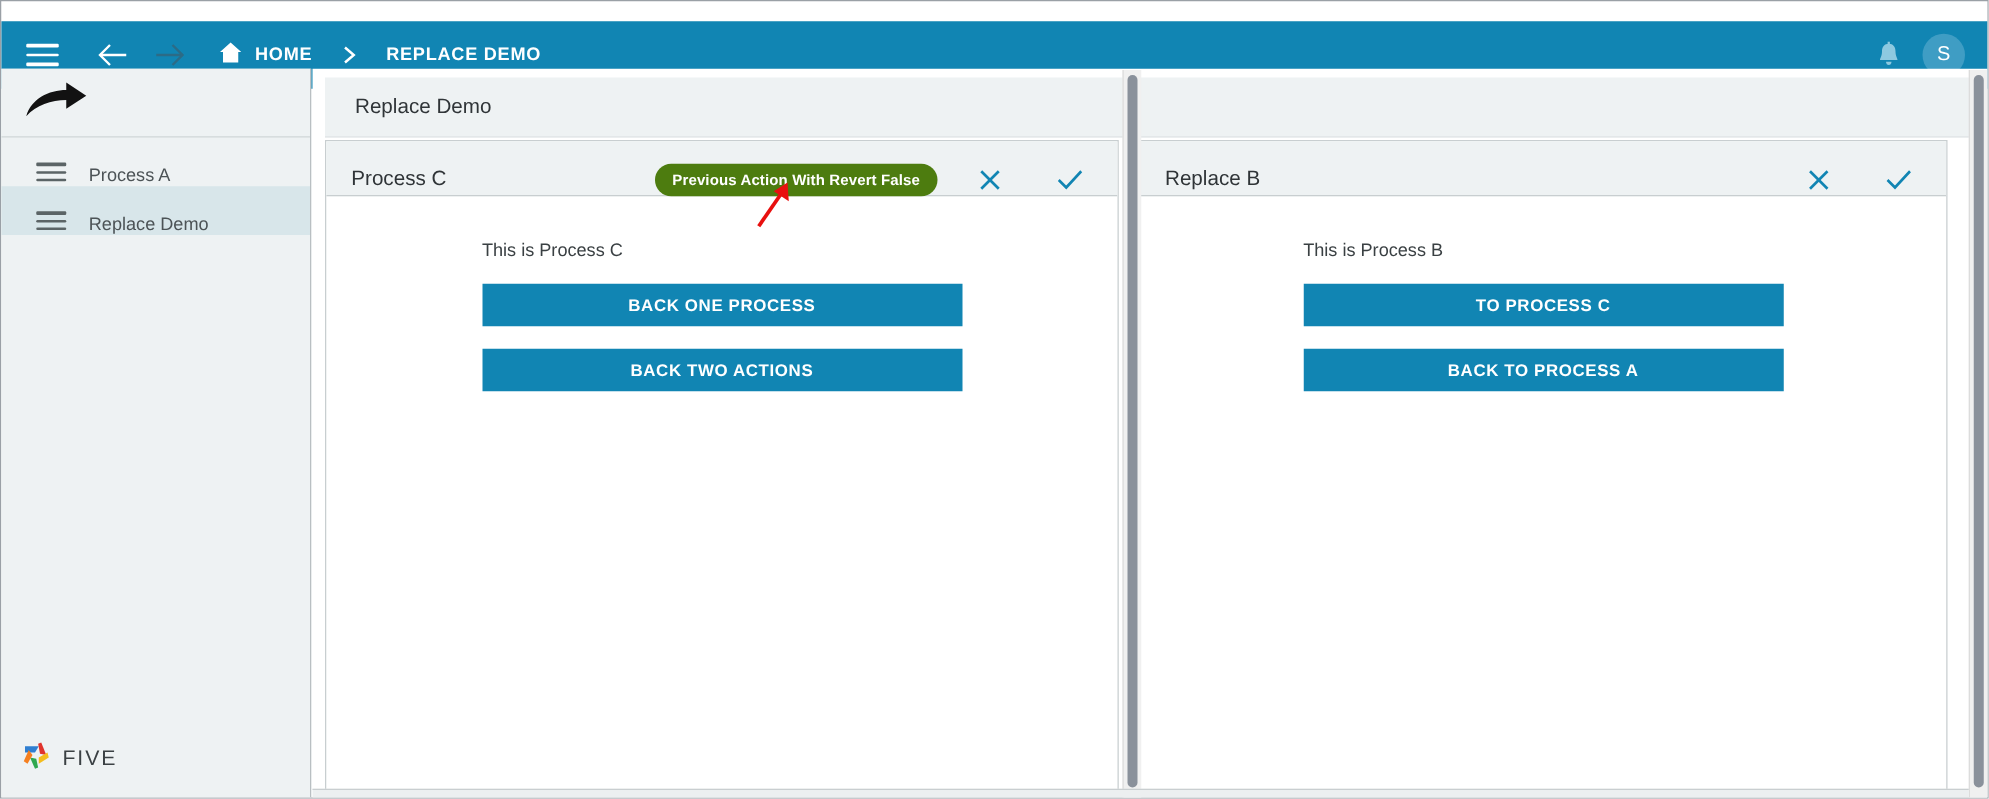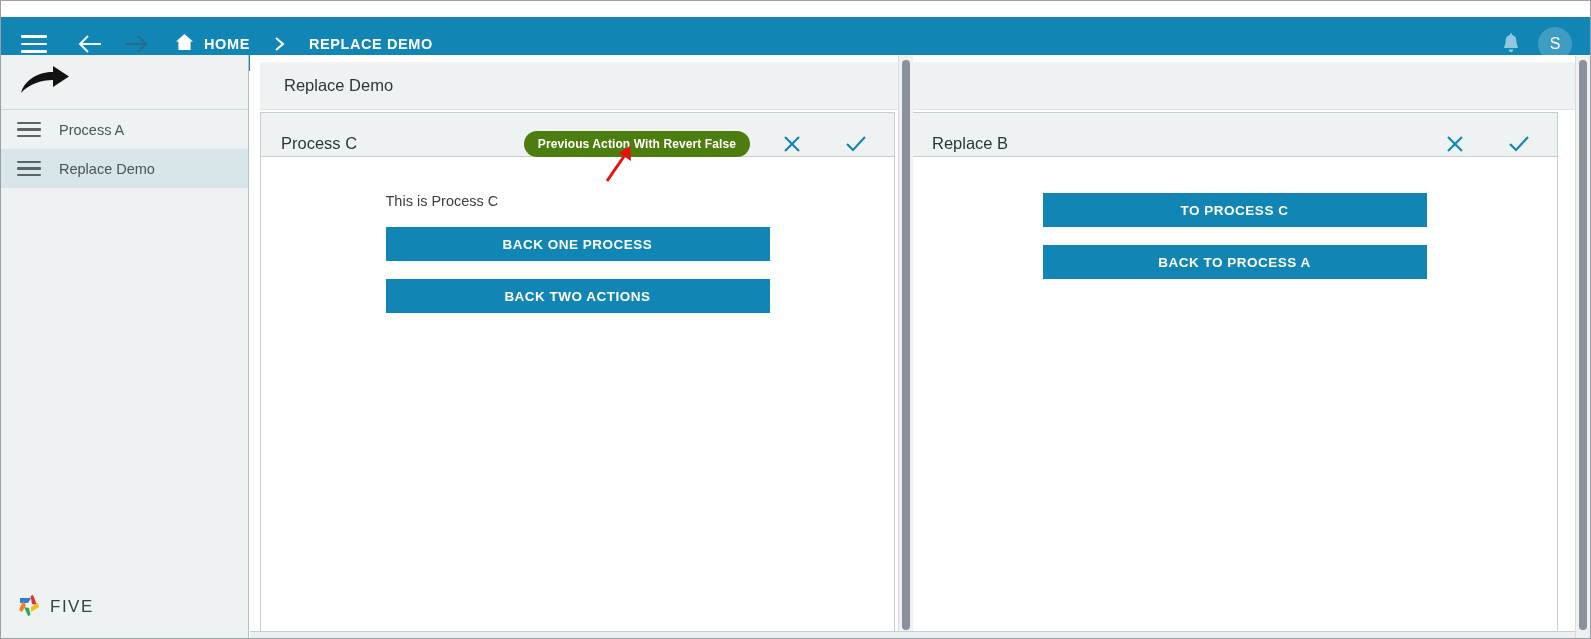--- a/index.html
+++ b/index.html
@@ -68,22 +68,22 @@
   }
   .sidebar-logo-row {
     height: 55px;
     display: flex; align-items: center;
     padding-left: 18px;
     border-bottom: 1px solid #cfd6d8;
     background: #eef2f3;
   }
   .menu-item {
     height: 39px;
-    display: flex; align-items: center;
-    gap: 18px; padding-left: 16px;
+    display: flex; align-items: flex-end;
+    gap: 18px; padding-left: 28px;
     cursor: default;
   }
   .menu-item.selected { background: #d8e6ea; }
   .mi-lines { width: 24px; }
   .mi-lines span {
     display: block; height: 2.2px; background: #5b6466;
     margin: 4px 0; border-radius: 1px;
   }
   .mi-label {
     font-size: 14.5px; color: #4c5356;
@@ -339,20 +339,21 @@
           </svg>
         </span>
         <span class="head-icon">
           <svg width="24" height="22" viewBox="0 0 24 22">
             <polyline points="3,11 9,17 21,4" fill="none" stroke="#1185b3" stroke-width="2.1"></polyline>
           </svg>
         </span>
       </div>
       <div class="panel-body">
         <div class="body-inner">
+          <div class="body-text">This is Process B</div>
           <button class="action-btn">TO PROCESS C</button>
           <button class="action-btn">BACK TO PROCESS A</button>
         </div>
       </div>
     </div>
   </div>
 
   <div class="vscroll vscroll-mid">
     <div class="thumb"></div>
   </div>

